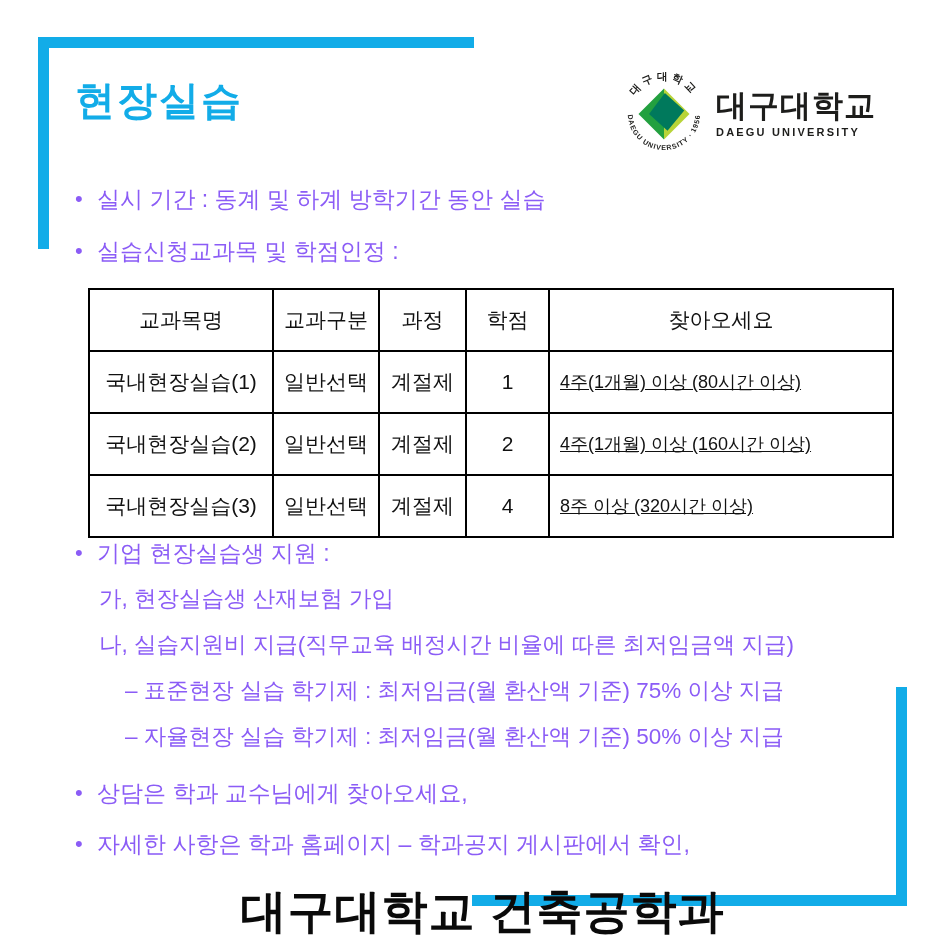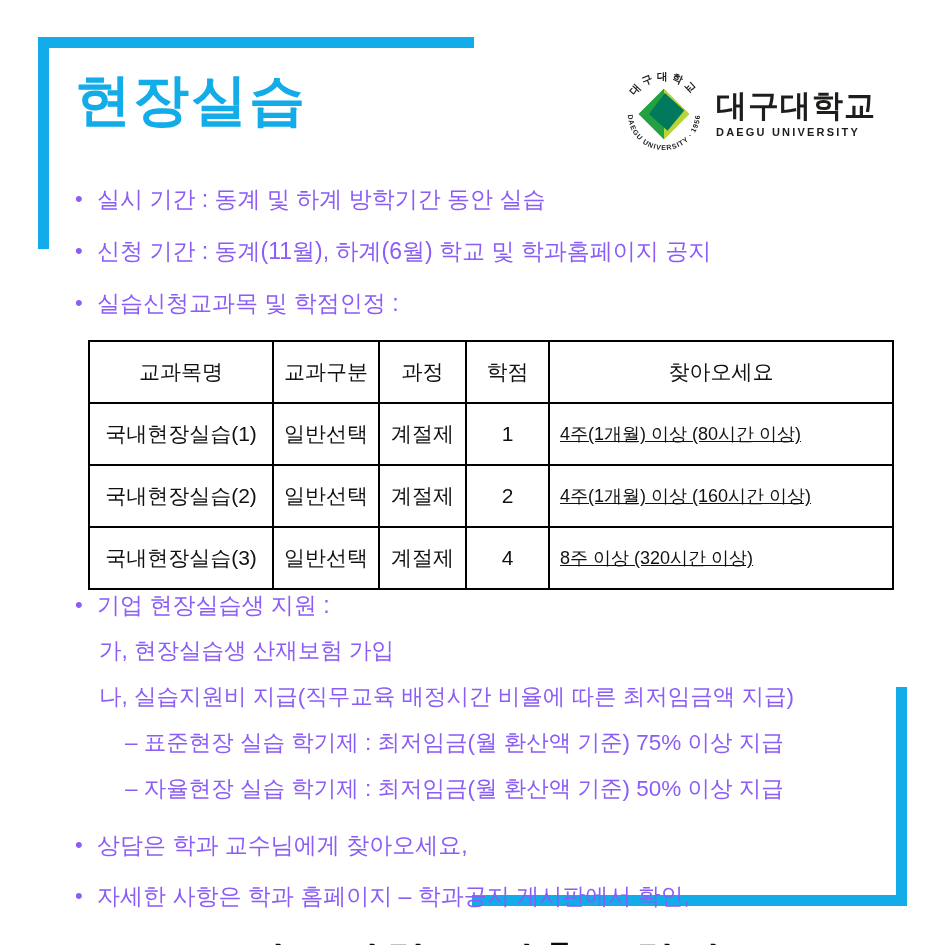--- a/index.html
+++ b/index.html
@@ -18,21 +18,21 @@
   .bar-tl-h { left: 38px; top: 37px; width: 436px; height: 11px; }
   .bar-tl-v { left: 38px; top: 37px; width: 11px; height: 212px; }
   .bar-br-h { left: 472px; top: 895px; width: 435px; height: 11px; }
   .bar-br-v { left: 896px; top: 687px; width: 11px; height: 219px; }
 
   .content { position: relative; padding: 52px 55px 0 75px; }
 
   .header-row { display: flex; justify-content: space-between; align-items: flex-start; margin-top: 12px; }
   .page-title {
     color: #12ace8;
-    font-size: 56px;
+    font-size: 40px;
     font-weight: 800;
     letter-spacing: 2px;
     line-height: 72px;
   }
   .logo { display: flex; align-items: center; gap: 8px; margin-top: 6px; margin-right: 14px; }
   .seal { width: 88px; height: 88px; }
   .wordmark { display: flex; flex-direction: column; line-height: 1.05; }
   .wordmark-ko { font-size: 31px; font-weight: 800; color: #1d1d1b; letter-spacing: 1px; }
   .wordmark-en { font-size: 11px; font-weight: 700; color: #1d1d1b; letter-spacing: 2.2px; margin-top: 4px; }
 
@@ -116,21 +116,20 @@
         </svg>
         <div class="wordmark">
           <span class="wordmark-ko">대구대학교</span>
           <span class="wordmark-en">DAEGU UNIVERSITY</span>
         </div>
       </div>
     </div>
 
     <div class="bullets-top body-text">
       <div class="bullet-line">실시 기간 : 동계 및 하계 방학기간 동안 실습</div>
-      <div class="bullet-line">신청 기간 : 동계(11월), 하계(6월) 학교 및 학과홈페이지 공지</div>
       <div class="bullet-line">실습신청교과목 및 학점인정 :</div>
     </div>
 
     <table class="course-table">
       <colgroup>
         <col class="col-name">
           <col class="col-kind">
           <col class="col-proc">
           <col class="col-credit">
           <col class="col-req">

